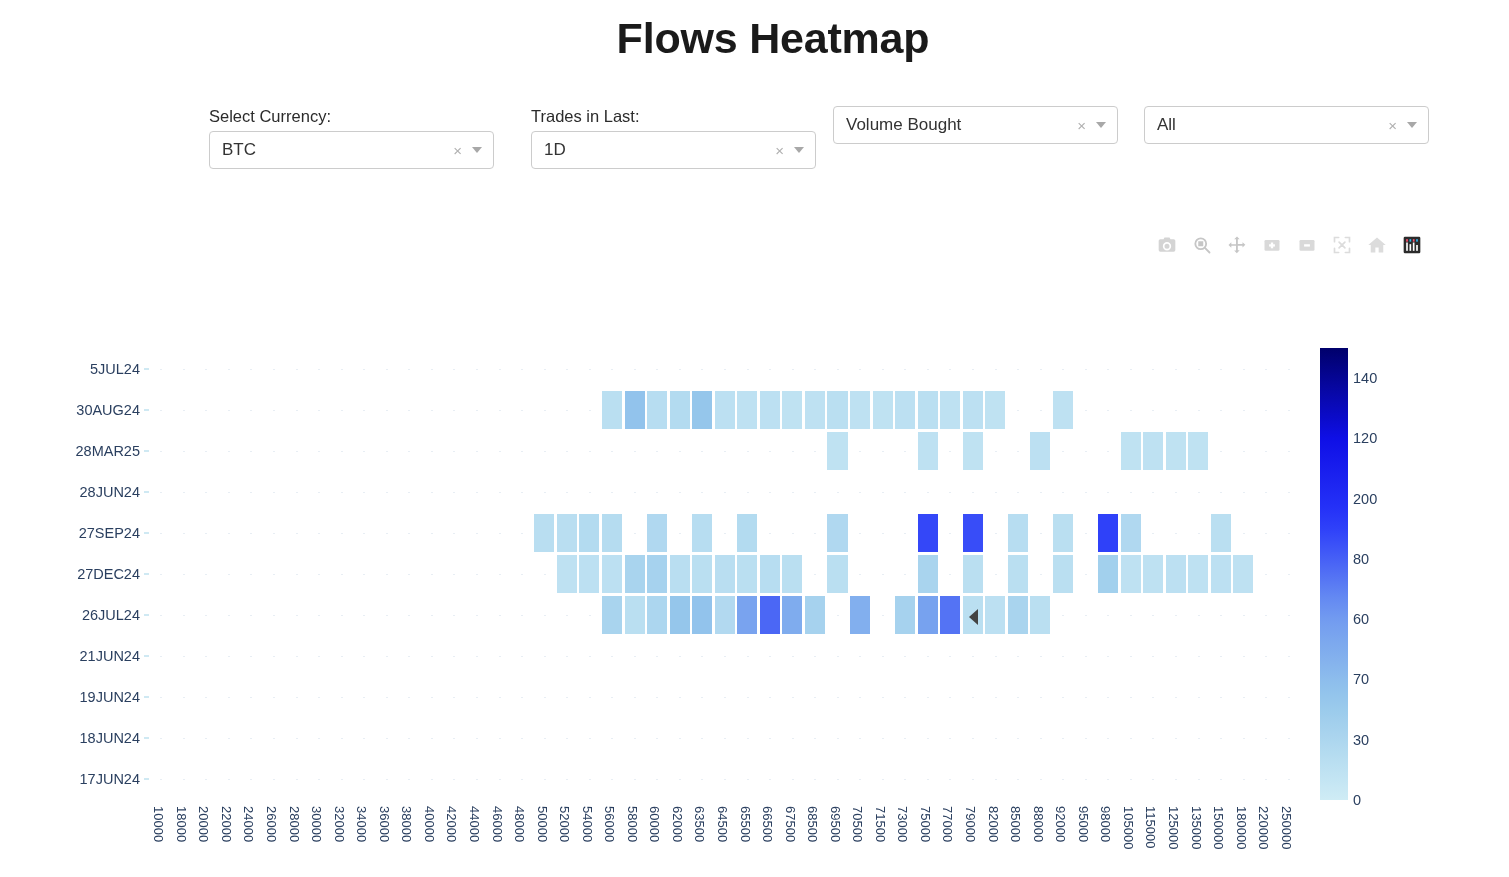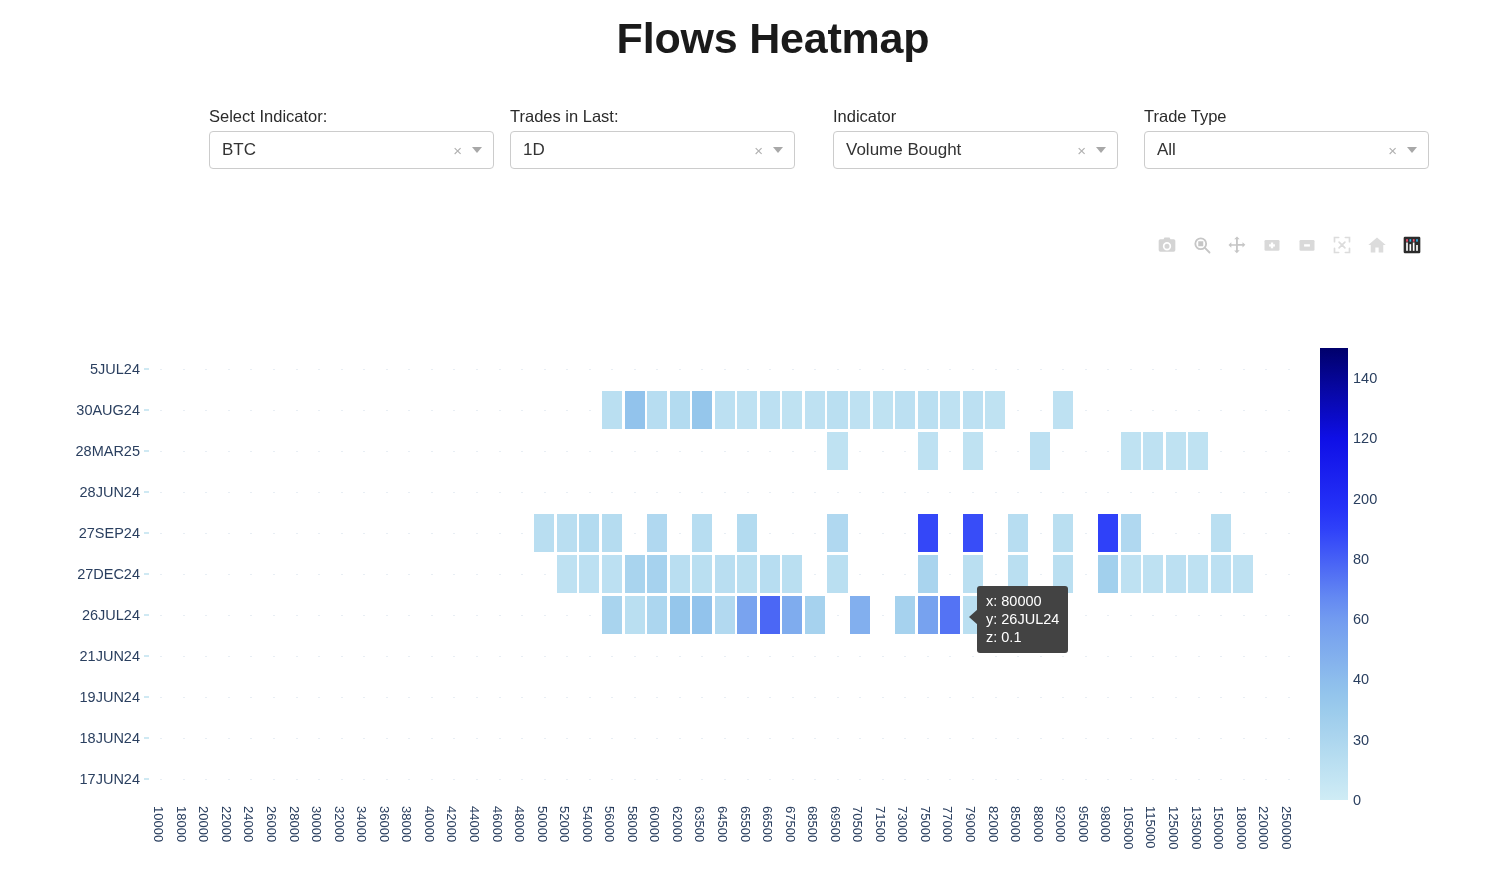--- a/index.html
+++ b/index.html
@@ -123,48 +123,46 @@
 </style>
 </head>
 <body>
 
 <div id="app">
 
   <div class="page-title">Flows Heatmap</div>
 
   <div class="filters">
     <div class="filter" style="left:209px; width:285px;">
-      <div class="filter-label">Select Indicator:</div>
+      <div class="filter-label">Select Currency:</div>
       <div class="filter-control">
         <div class="filter-value">BTC</div>
         <div class="clear-x">×</div>
         <div class="caret"></div>
       </div>
     </div>
 
-    <div class="filter" style="left:510px; width:285px;">
+    <div class="filter" style="left:531px; width:285px;">
       <div class="filter-label">Trades in Last:</div>
       <div class="filter-control">
         <div class="filter-value">1D</div>
         <div class="clear-x">×</div>
         <div class="caret"></div>
       </div>
     </div>
 
     <div class="filter" style="left:833px; width:285px;">
-      <div class="filter-label">Indicator</div>
       <div class="filter-control">
         <div class="filter-value">Volume Bought</div>
         <div class="clear-x">×</div>
         <div class="caret"></div>
       </div>
     </div>
 
     <div class="filter" style="left:1144px; width:285px;">
-      <div class="filter-label">Trade Type</div>
       <div class="filter-control">
         <div class="filter-value">All</div>
         <div class="clear-x">×</div>
         <div class="caret"></div>
       </div>
     </div>
   </div>
 
   <div class="modebar">
     <div class="mb-btn">
@@ -947,28 +945,23 @@
       <div style="position: absolute; left: 1271.18px; top: 806px; font-size: 13px; color: rgb(42, 63, 95); transform-origin: left top; transform: rotate(90deg); white-space: nowrap;">220000</div>
       <div style="position: absolute; left: 1293.73px; top: 806px; font-size: 13px; color: rgb(42, 63, 95); transform-origin: left top; transform: rotate(90deg); white-space: nowrap;">250000</div>
     </div>
 
   <div class="cbar">
     <div class="cbar-gradient" id="cbar-grad" style="background: linear-gradient(to top, rgb(207, 236, 245) 0%, rgb(194, 228, 243) 5%, rgb(181, 220, 240) 10%, rgb(168, 211, 238) 15%, rgb(155, 203, 236) 20%, rgb(144, 193, 236) 25%, rgb(134, 180, 237) 30%, rgb(124, 168, 238) 35%, rgb(114, 155, 240) 40%, rgb(99, 136, 242) 45%, rgb(82, 112, 244) 50%, rgb(64, 88, 247) 55%, rgb(47, 65, 249) 60%, rgb(36, 48, 247) 65%, rgb(29, 37, 241) 70%, rgb(22, 26, 236) 75%, rgb(15, 15, 230) 80%, rgb(11, 11, 199) 85%, rgb(8, 8, 169) 90%, rgb(4, 4, 138) 95%, rgb(0, 0, 107) 100%);"></div>
   </div>
   <div id="cbar-ticks">
       <div class="cbar-tick" style="top: 800px;">0</div>
       <div class="cbar-tick" style="top: 739.733px;">30</div>
-      <div class="cbar-tick" style="top: 679.467px;">40</div>
+      <div class="cbar-tick" style="top: 679.467px;">70</div>
       <div class="cbar-tick" style="top: 619.2px;">60</div>
       <div class="cbar-tick" style="top: 558.933px;">80</div>
       <div class="cbar-tick" style="top: 498.667px;">200</div>
       <div class="cbar-tick" style="top: 438.4px;">120</div>
       <div class="cbar-tick" style="top: 378.133px;">140</div>
     </div>
 
   <div class="tooltip-arrow" style="left:969px; top:609px;"></div>
-  <div class="tooltip" style="left:977px; top:586px;">
-    <div>x: 80000</div>
-    <div>y: 26JUL24</div>
-    <div>z: 0.1</div>
-  </div>
 
 </div>
 
 </body></html>

